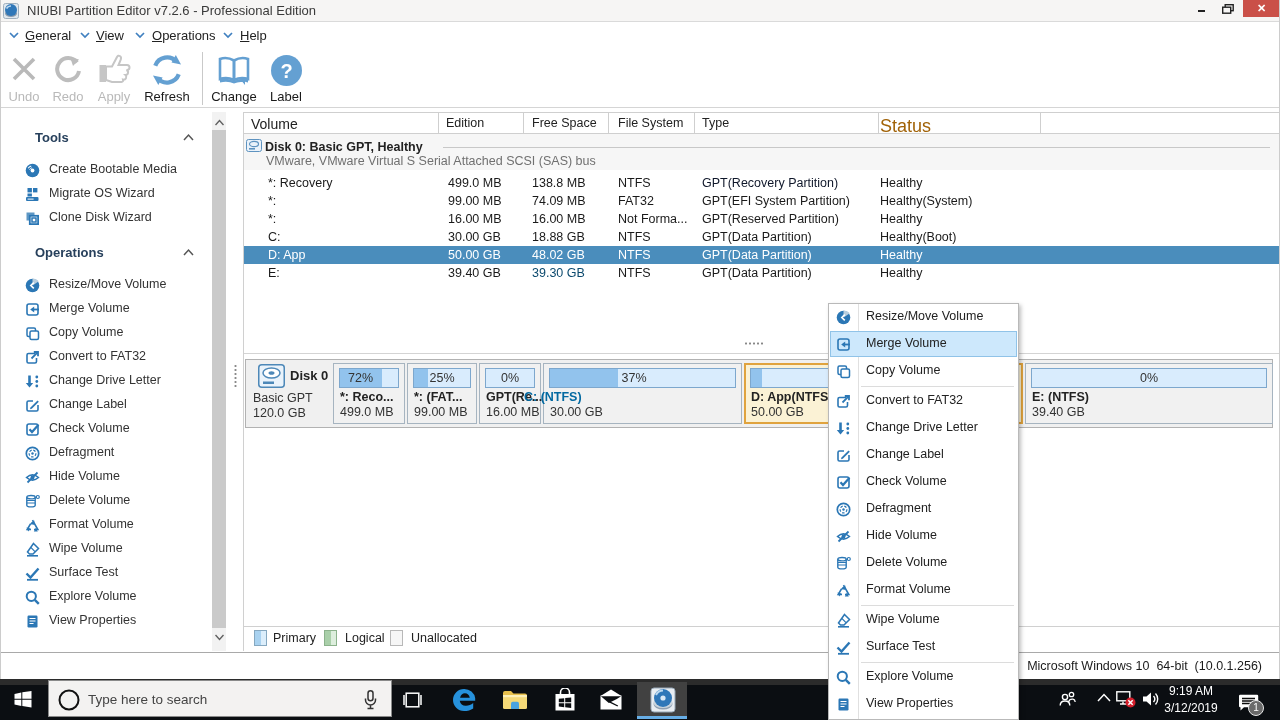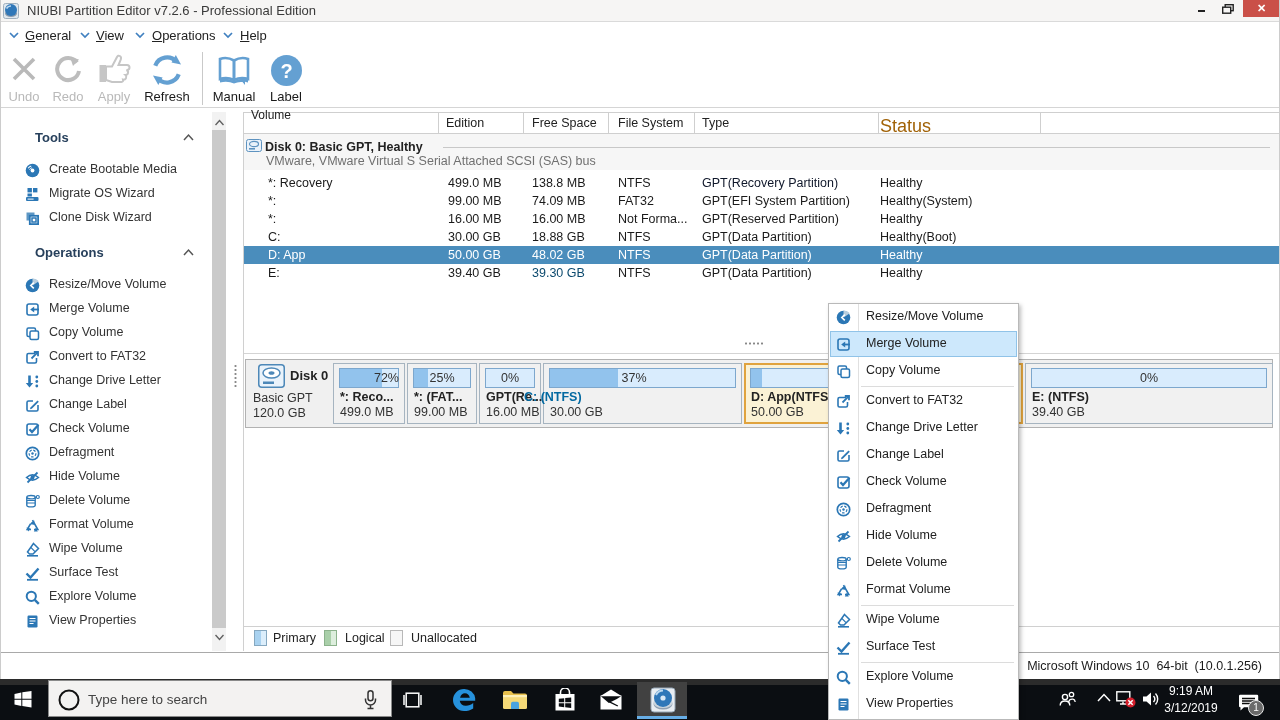--- a/index.html
+++ b/index.html
@@ -161,21 +161,21 @@
     <path d="M28.75,21.3 A12.5,12.5 0 0 1 7.4,25.0" fill="none" stroke="#64a0d2" stroke-width="4.2"></path>
     <polygon points="3,22.5 8.3,32 12.6,24.5" fill="#64a0d2"></polygon>
   </svg>
 <div class="tx" style="left:143px;top:89px;width:48px;text-align:center;font-size:13px;color:#1a1a1a">Refresh</div>
 <div class="abs" style="left:202px;top:52px;width:1px;height:53px;background:#c9c9c9"></div>
 <svg class="abs" style="left:218px;top:56px" width="33" height="29" viewBox="0 0 33 29">
     <path d="M2,3 Q9,0.5 16,4.5 L16,24 Q9,20.5 2,23 Z" fill="none" stroke="#64a0d2" stroke-width="2.6"></path>
     <path d="M30,3 Q23,0.5 16,4.5 L16,24 Q23,20.5 30,23 Z" fill="none" stroke="#64a0d2" stroke-width="2.6"></path>
     <path d="M2,23.5 Q9,21.5 16,25 Q23,21.5 30,23.5 L30,26.5 L27,25.8 L27,29 L24.5,26 Q20,25.5 16,27.5 Q10,24.8 2,26.5 Z" fill="#64a0d2"></path>
   </svg>
-<div class="tx" style="left:210px;top:89px;width:48px;text-align:center;font-size:13px;color:#1a1a1a">Manual</div>
+<div class="tx" style="left:210px;top:89px;width:48px;text-align:center;font-size:13px;color:#1a1a1a">Change</div>
 <svg class="abs" style="left:271px;top:55px" width="31" height="31" viewBox="0 0 31 31">
     <circle cx="15.5" cy="15.5" r="15.5" fill="#64a0d2"></circle>
     <text x="15.5" y="23" text-anchor="middle" font-family="Liberation Sans" font-size="20" font-weight="bold" fill="#fff">?</text>
   </svg>
 <div class="tx" style="left:262px;top:89px;width:48px;text-align:center;font-size:13px;color:#1a1a1a">Label</div>
 
 <div class="tx" style="left:35px;top:130px;font-size:13px;font-weight:bold;color:#27405c">Tools</div>
 <svg class="abs" style="left:183px;top:133px" width="11" height="9" viewBox="0 0 11 9">
     <path d="M1,7 L5.5,2 L10,7" fill="none" stroke="#555" stroke-width="1.5"></path>
   </svg>
@@ -267,21 +267,21 @@
 <div class="abs" style="left:234px;top:364px;width:3px;height:23px;background-image:radial-gradient(circle,#8a8a8a 1px,transparent 1.2px);background-size:3px 4px"></div>
 <div class="abs" style="left:243px;top:112px;width:1px;height:539px;background:#d0d0d0"></div>
 
 <div class="abs" style="left:244px;top:112px;width:1036px;height:22px;background:#fff;border-top:1px solid #cfcfcf;border-bottom:1px solid #cfcfcf"></div>
 <div class="abs" style="left:438px;top:113px;width:1px;height:20px;background:#cfcfcf"></div>
 <div class="abs" style="left:523px;top:113px;width:1px;height:20px;background:#cfcfcf"></div>
 <div class="abs" style="left:608px;top:113px;width:1px;height:20px;background:#cfcfcf"></div>
 <div class="abs" style="left:694px;top:113px;width:1px;height:20px;background:#cfcfcf"></div>
 <div class="abs" style="left:878px;top:113px;width:1px;height:20px;background:#cfcfcf"></div>
 <div class="abs" style="left:1040px;top:113px;width:1px;height:20px;background:#cfcfcf"></div>
-<div class="tx" style="left:251px;top:108px;font-size:12px;color:#222">Volume</div>
+<div class="tx" style="left:251px;top:116px;font-size:14px;color:#222">Volume</div>
 <div class="tx" style="left:446px;top:116px;font-size:12.5px;color:#222">Edition</div>
 <div class="tx" style="left:532px;top:116px;font-size:12.5px;color:#222">Free Space</div>
 <div class="tx" style="left:618px;top:116px;font-size:12.5px;color:#222">File System</div>
 <div class="tx" style="left:702px;top:116px;font-size:12.5px;color:#222">Type</div>
 <div class="tx" style="left:880px;top:116px;font-size:18px;color:#a16207">Status</div>
 <div class="abs" style="left:244px;top:134px;width:1036px;height:36px;background:#f6f6f6"></div>
 <svg class="abs" style="left:246px;top:139px" width="16" height="13" viewBox="0 0 16 13">
     <rect x="0.5" y="0.5" width="15" height="12" rx="2" fill="#eaf2fa" stroke="#5e93c0"></rect>
     <ellipse cx="8" cy="5" rx="4.5" ry="2.6" fill="none" stroke="#5e93c0" stroke-width="1.2"></ellipse>
     <rect x="3" y="9" width="6" height="1.6" fill="#5e93c0"></rect>
@@ -335,21 +335,21 @@
     <ellipse cx="13.5" cy="9" rx="8.5" ry="5" fill="#fff" stroke="#4d88b8" stroke-width="1.5"></ellipse>
     <ellipse cx="13.5" cy="9" rx="3" ry="1.8" fill="#4d88b8"></ellipse>
     <rect x="5" y="17.5" width="11" height="2.5" fill="#4d88b8"></rect>
   </svg>
 <div class="tx" style="left:290px;top:368px;font-size:13px;font-weight:bold;color:#222">Disk 0</div>
 <div class="tx" style="left:253px;top:391px;font-size:12.5px;color:#333">Basic GPT</div>
 <div class="tx" style="left:253px;top:406px;font-size:12.5px;color:#333">120.0 GB</div>
 <div class="abs" style="left:333px;top:363px;width:72px;height:61px;background:#f1f1f1;border:1px solid #a6b4c0"></div>
 <div class="abs" style="left:339px;top:368px;width:60px;height:20px;background:#d9ecfd;border:1px solid #7da7cd"></div>
 <div class="abs" style="left:340px;top:369px;width:42px;height:18px;background:#92c3ed"></div>
-<div class="tx" style="left:339px;top:371px;width:60px;text-align:right;font-size:12.5px;color:#333">72%</div>
+<div class="tx" style="left:348px;top:371px;width:60px;text-align:left;font-size:12.5px;color:#333">72%</div>
 <div class="tx" style="left:340px;top:390px;font-size:12.5px;font-weight:bold;color:#222">*: Reco...</div>
 <div class="tx" style="left:340px;top:405px;font-size:12.5px;color:#333">499.0 MB</div>
 <div class="abs" style="left:407px;top:363px;width:70px;height:61px;background:#f1f1f1;border:1px solid #a6b4c0"></div>
 <div class="abs" style="left:413px;top:368px;width:58px;height:20px;background:#d9ecfd;border:1px solid #7da7cd"></div>
 <div class="abs" style="left:414px;top:369px;width:14px;height:18px;background:#92c3ed"></div>
 <div class="tx" style="left:413px;top:371px;width:58px;text-align:center;font-size:12.5px;color:#333">25%</div>
 <div class="tx" style="left:414px;top:390px;font-size:12.5px;font-weight:bold;color:#222">*: (FAT...</div>
 <div class="tx" style="left:414px;top:405px;font-size:12.5px;color:#333">99.00 MB</div>
 <div class="abs" style="left:479px;top:363px;width:62px;height:61px;background:#f1f1f1;border:1px solid #a6b4c0"></div>
 <div class="abs" style="left:485px;top:368px;width:50px;height:20px;background:#d9ecfd;border:1px solid #7da7cd"></div>

